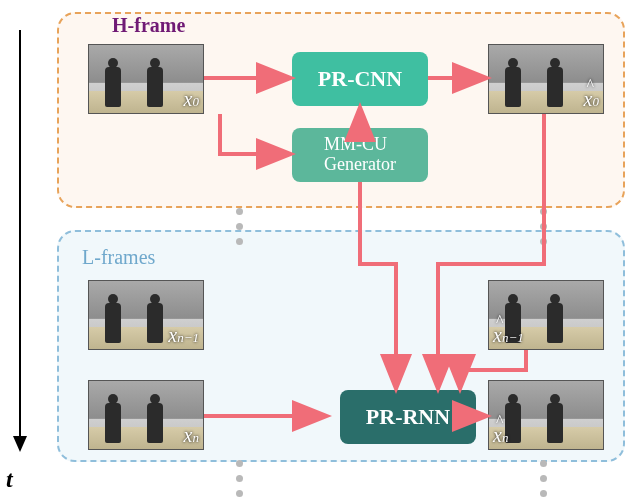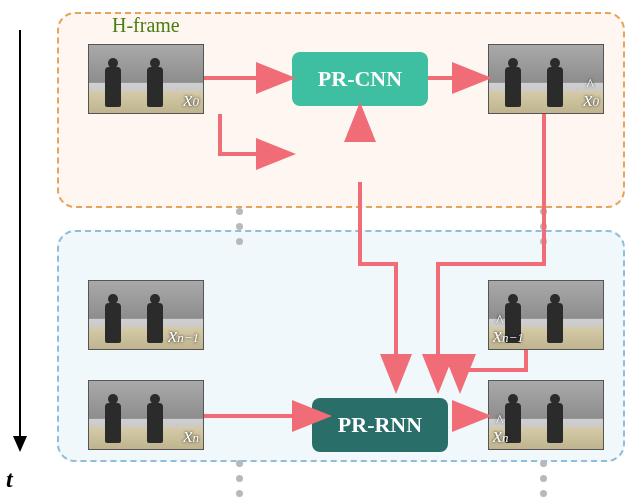--- a/index.html
+++ b/index.html
@@ -54,21 +54,21 @@
     left: 57px; top: 230px;
     width: 568px; height: 232px;
     border-color: #8fbedb;
     background: rgba(198, 226, 241, 0.25);
   }
   .region-title {
     position: absolute;
     font-size: 20px;
     padding: 0 2px;
   }
-  .region-title.h { left: 110px; top: 14px; color: #4d7c0f; }
+  .region-title.h { left: 110px; top: 14px; color: #701a75; font-weight: bold; }
   .region-title.l { left: 80px; top: 246px; color: #6fa8cc; }
 
   
   .thumb {
     position: absolute;
     width: 116px; height: 70px;
     background: linear-gradient(180deg,#a9a9a9 0%, #8d8d8d 55%, #cfcfcf 56%, #bdbdbd 100%);
     border: 1px solid #555;
     overflow: hidden;
   }
@@ -114,21 +114,21 @@
     position: absolute;
     display: flex; align-items: center; justify-content: center;
     color: #fff;
     font-weight: bold;
     border-radius: 8px;
     font-family: "Times New Roman", serif;
     line-height: 1.1;
   }
   .box.prcnn { left: 292px; top: 52px;  width: 136px; height: 54px; background: #3fbfa1; font-size: 22px; }
   .box.mmcu  { left: 292px; top: 128px; width: 136px; height: 54px; background: #5cb79b; font-size: 18px; font-weight: normal; }
-  .box.prrnn { left: 312px; top: 390px; width: 136px; height: 54px; background: #2a6e6a; font-size: 22px; margin-top: 8px; }
+  .box.prrnn { left: 340px; top: 390px; width: 136px; height: 54px; background: #2a6e6a; font-size: 22px; }
 
   
   .dots { position:absolute; display:flex; gap:8px; }
   .dots span { width:7px; height:7px; background:#b9b9b9; border-radius:50%; }
   .dots.v { flex-direction: column; }
 
   
   svg.connectors { position:absolute; left:0; top:0; width:640px; height:500px; pointer-events:none; }
 
 </style>
@@ -136,20 +136,21 @@
 <body>
 
 <div class="canvas">
 
   <div class="time-axis"></div>
   <div class="time-label">t</div>
 
   <div class="region region-h"></div>
   <div class="region region-l"></div>
   <div class="region-title h">H-frame</div>
+  <div class="region-title l">L-frames</div>
 
   <div class="thumb" style="left:88px; top:44px;">
     <div class="floor"></div>
       <div class="p1"></div>
       <div class="p2"></div>
     <div class="lbl right">
       <span>x</span><span class="sub">0</span>
     </div>
   </div>
   <div class="thumb" style="left:488px; top:44px;">
@@ -188,20 +189,22 @@
   <div class="thumb" style="left:488px; top:380px;">
     <div class="floor"></div>
       <div class="p1"></div>
       <div class="p2"></div>
     <div class="lbl left">
       <span class="hat">x</span><span class="sub">n</span>
     </div>
   </div>
 
   <div class="box prcnn">PR-CNN</div>
+  <div class="box mmcu" style="white-space:pre;">MM-CU
+Generator</div>
   <div class="box prrnn">PR-RNN</div>
 
   <div class="dots v" style="left:236px; top:208px;">
       <span></span>
       <span></span>
       <span></span>
     </div>
   <div class="dots v" style="left:540px; top:208px;">
       <span></span>
       <span></span>

